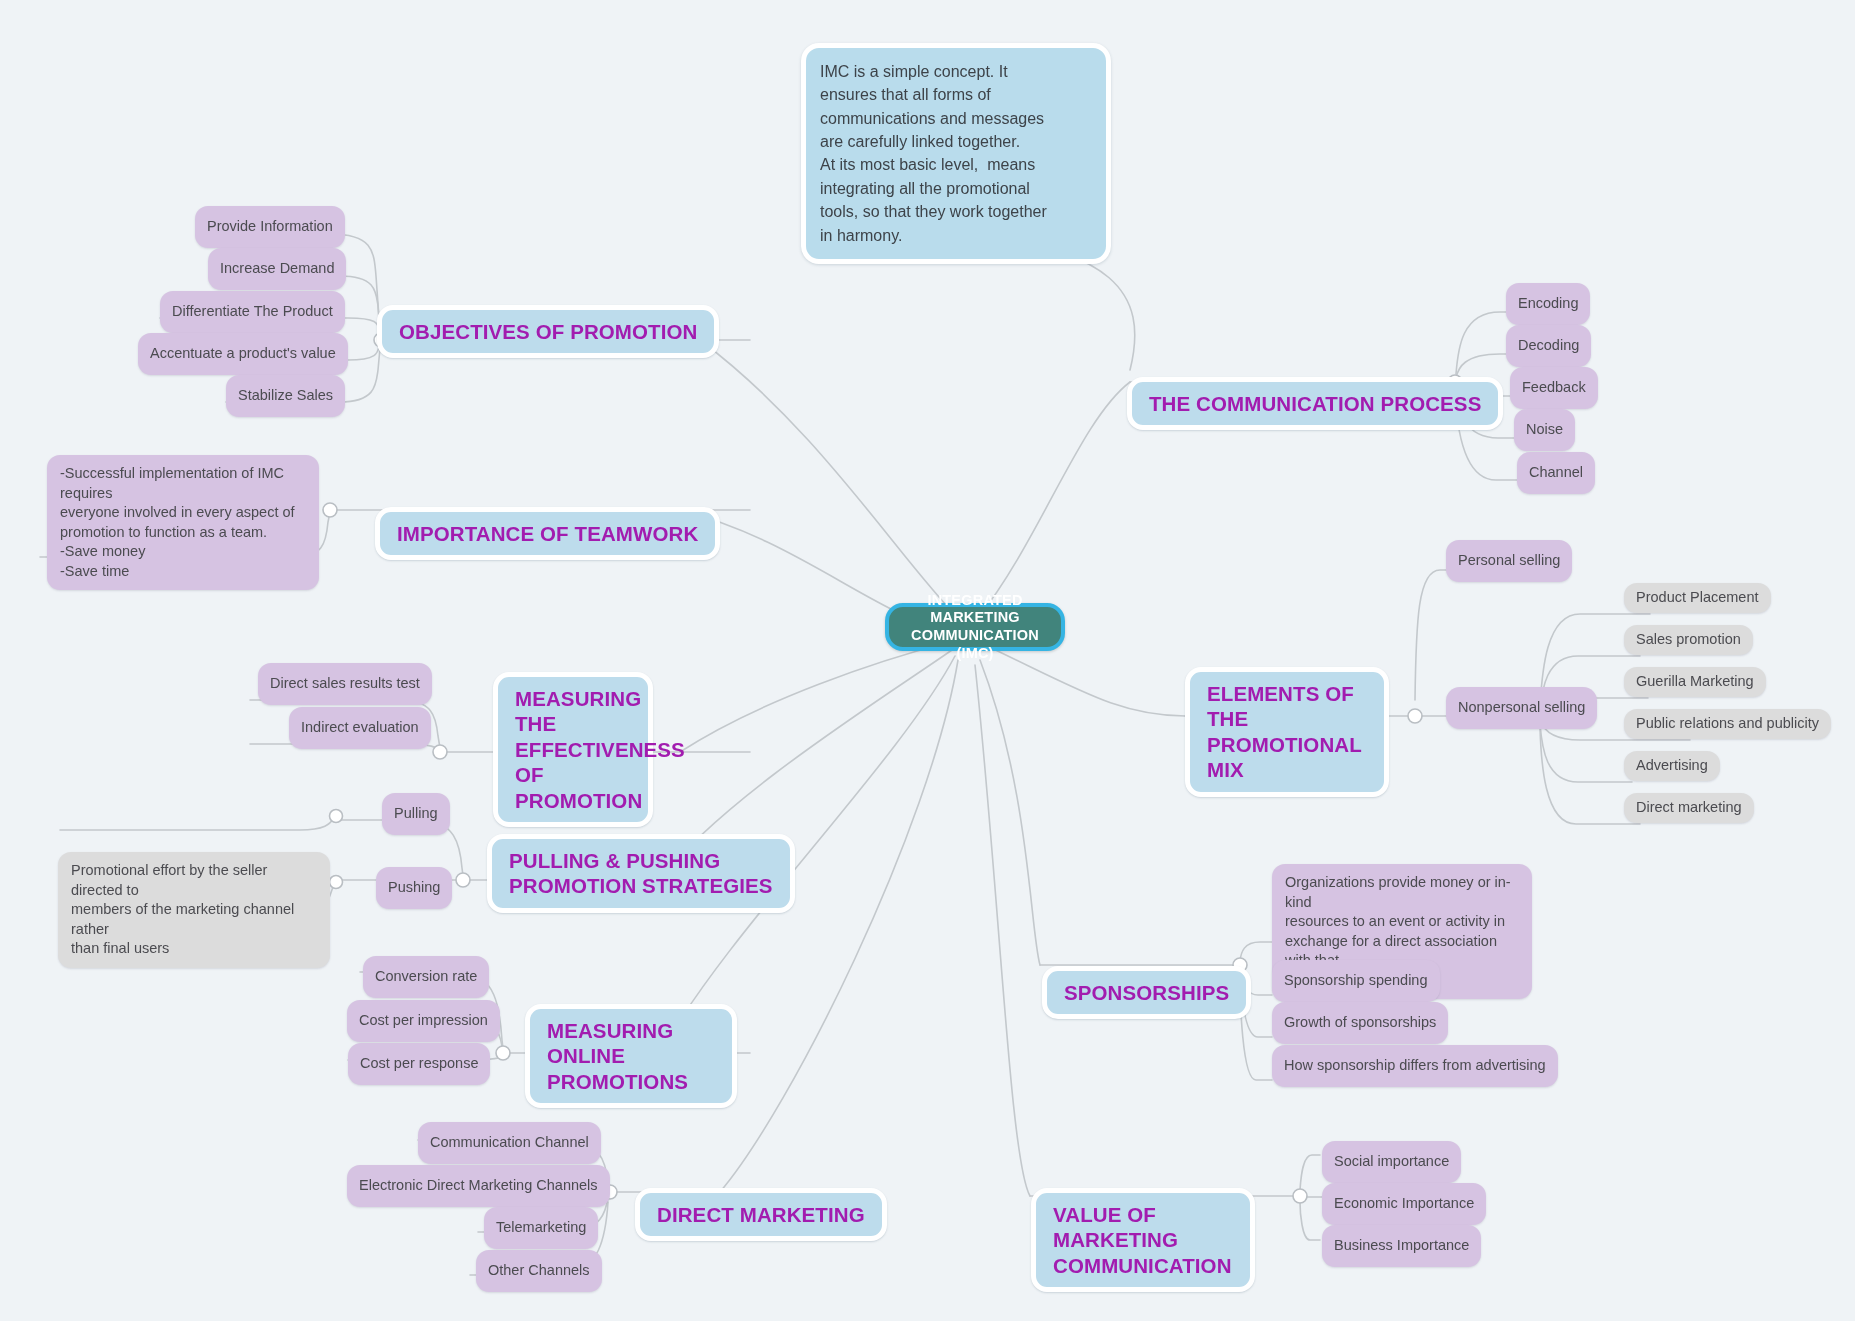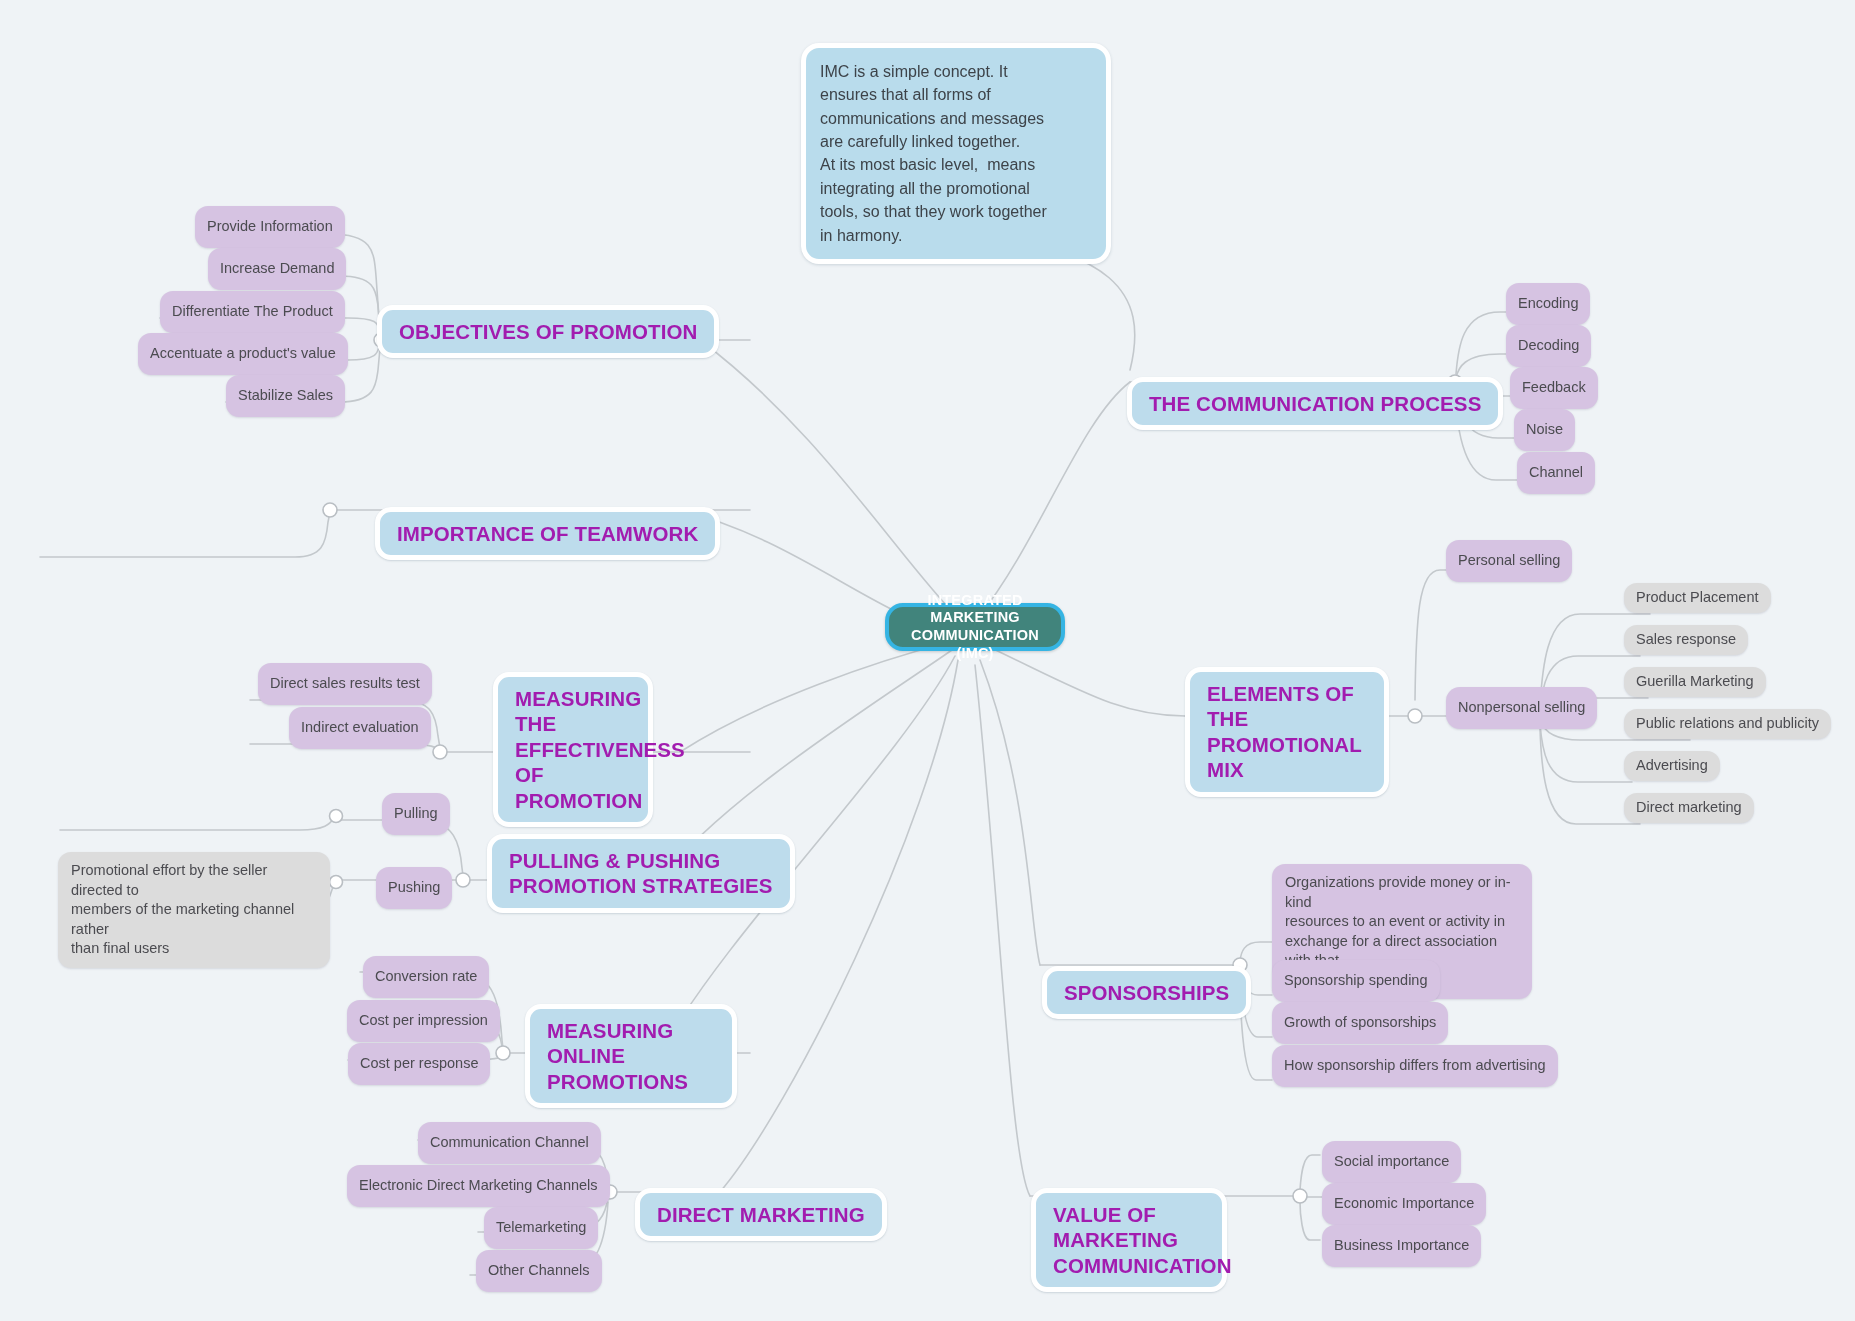--- a/index.html
+++ b/index.html
@@ -211,20 +211,25 @@
 COMMUNICATION (IMC)</div>
 
   <div class="node branch" style="left:377px; top:283px;">OBJECTIVES OF PROMOTION</div>
   <div class="node pill" style="left:195px; top:206px;">Provide Information</div>
   <div class="node pill" style="left:208px; top:248px;">Increase Demand</div>
   <div class="node pill" style="left:160px; top:291px;">Differentiate The Product</div>
   <div class="node pill" style="left:138px; top:333px;">Accentuate a product's value</div>
   <div class="node pill" style="left:226px; top:375px;">Stabilize Sales</div>
 
   <div class="node branch" style="left:375px; top:485px;">IMPORTANCE OF TEAMWORK</div>
+  <div class="node pill multiline" style="left:47px; top:455px; width:272px;">-Successful implementation of IMC requires
+everyone involved in every aspect of
+promotion to function as a team.
+-Save money
+-Save time</div>
 
   <div class="node branch" style="left:493px; top:650px; width:160px;">MEASURING THE
 EFFECTIVENESS OF
 PROMOTION</div>
   <div class="node pill" style="left:258px; top:663px;">Direct sales results test</div>
   <div class="node pill" style="left:289px; top:707px;">Indirect evaluation</div>
 
   <div class="node branch" style="left:487px; top:812px; width:308px;">PULLING &amp; PUSHING
 PROMOTION STRATEGIES</div>
   <div class="node pill" style="left:382px; top:793px;">Pulling</div>
@@ -250,34 +255,34 @@
   <div class="node pill" style="left:1506px; top:325px;">Decoding</div>
   <div class="node pill" style="left:1510px; top:367px;">Feedback</div>
   <div class="node pill" style="left:1514px; top:409px;">Noise</div>
   <div class="node pill" style="left:1510px; top:452px;margin-left:7px;">Channel</div>
 
   <div class="node branch" style="left:1185px; top:645px; width:204px;">ELEMENTS OF THE
 PROMOTIONAL MIX</div>
   <div class="node pill" style="left:1446px; top:540px;">Personal selling</div>
   <div class="node pill" style="left:1446px; top:687px;border-radius:14px;">Nonpersonal selling</div>
   <div class="node gbox" style="left:1624px; top:583px;">Product Placement</div>
-  <div class="node gbox" style="left:1624px; top:625px;">Sales response</div>
+  <div class="node gbox" style="left:1624px; top:625px;">Sales promotion</div>
   <div class="node gbox" style="left:1624px; top:667px;">Guerilla Marketing</div>
   <div class="node gbox" style="left:1624px; top:709px;">Public relations and publicity</div>
   <div class="node gbox" style="left:1624px; top:751px;">Advertising</div>
   <div class="node gbox" style="left:1624px; top:793px;">Direct marketing</div>
 
   <div class="node branch" style="left:1042px; top:944px;">SPONSORSHIPS</div>
   <div class="node pill multiline" style="left:1272px; top:864px; width:260px;">Organizations provide money or in-kind
 resources to an event or activity in
 exchange for a direct association with that
 event or activity</div>
   <div class="node pill" style="left:1272px; top:960px;">Sponsorship spending</div>
   <div class="node pill" style="left:1272px; top:1002px;">Growth of sponsorships</div>
   <div class="node pill" style="left:1272px; top:1045px;">How sponsorship differs from advertising</div>
 
-  <div class="node branch" style="left:1031px; top:1166px; width:196px;">VALUE OF MARKETING
+  <div class="node branch" style="left:1031px; top:1166px; width:224px;">VALUE OF MARKETING
 COMMUNICATION</div>
   <div class="node pill" style="left:1322px; top:1141px;">Social importance</div>
   <div class="node pill" style="left:1322px; top:1183px;">Economic Importance</div>
   <div class="node pill" style="left:1322px; top:1225px;">Business Importance</div>
 
 </div>
 
 </body></html>

